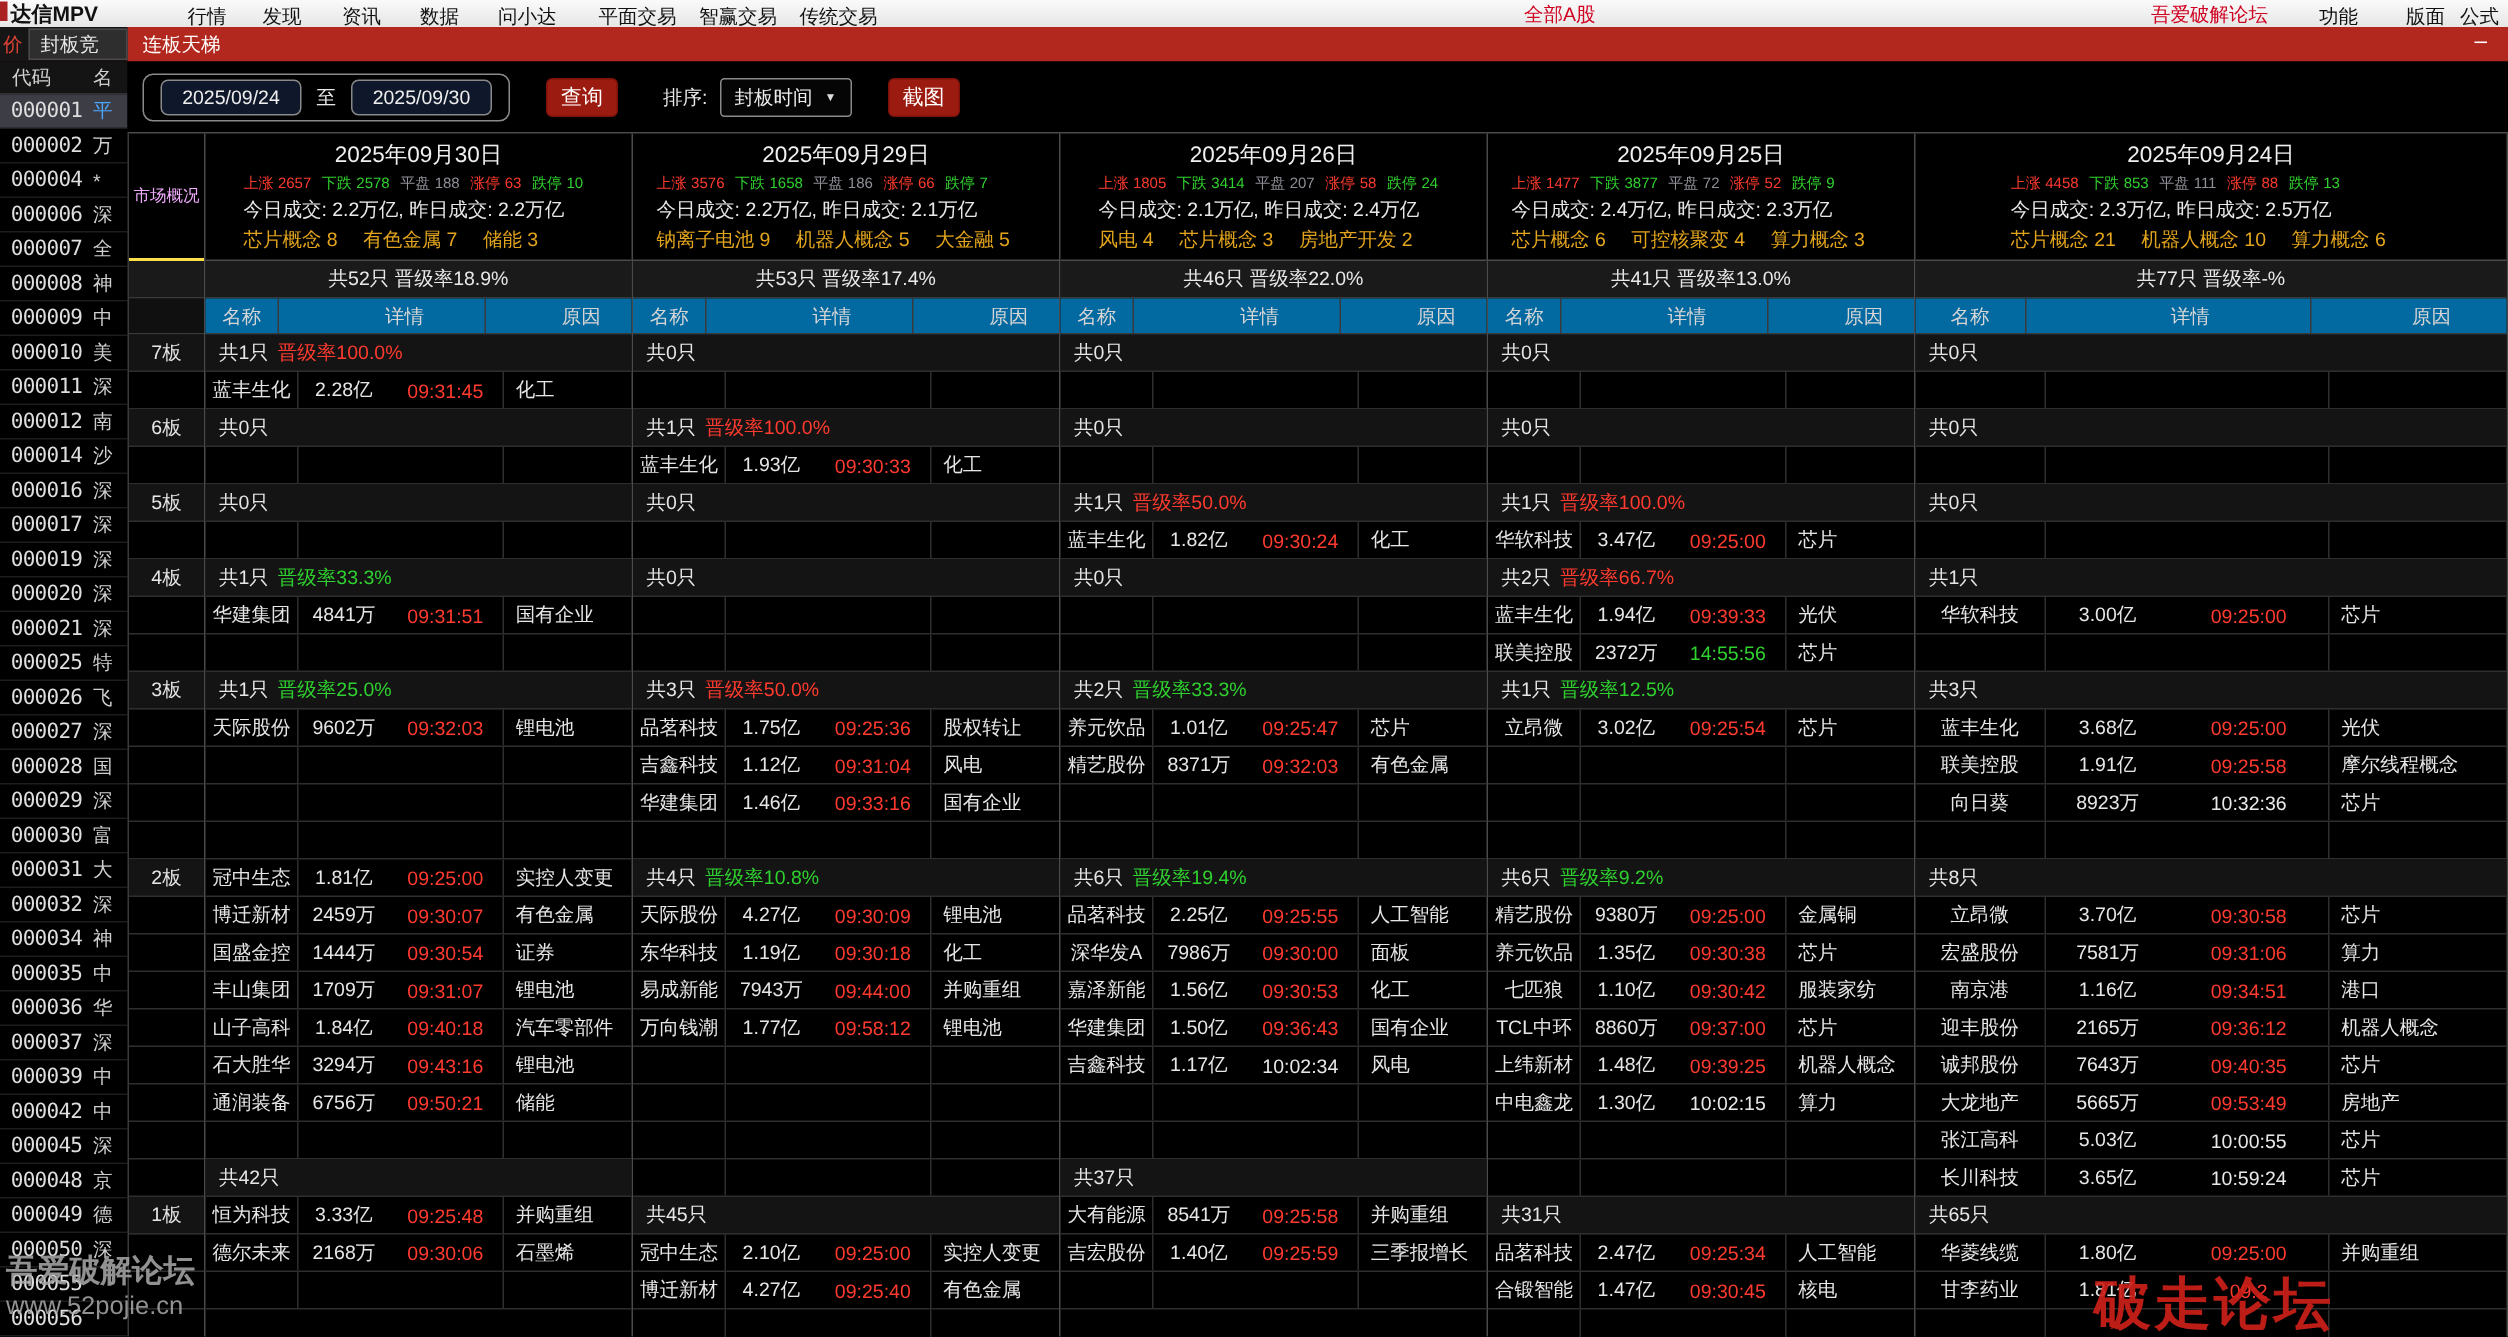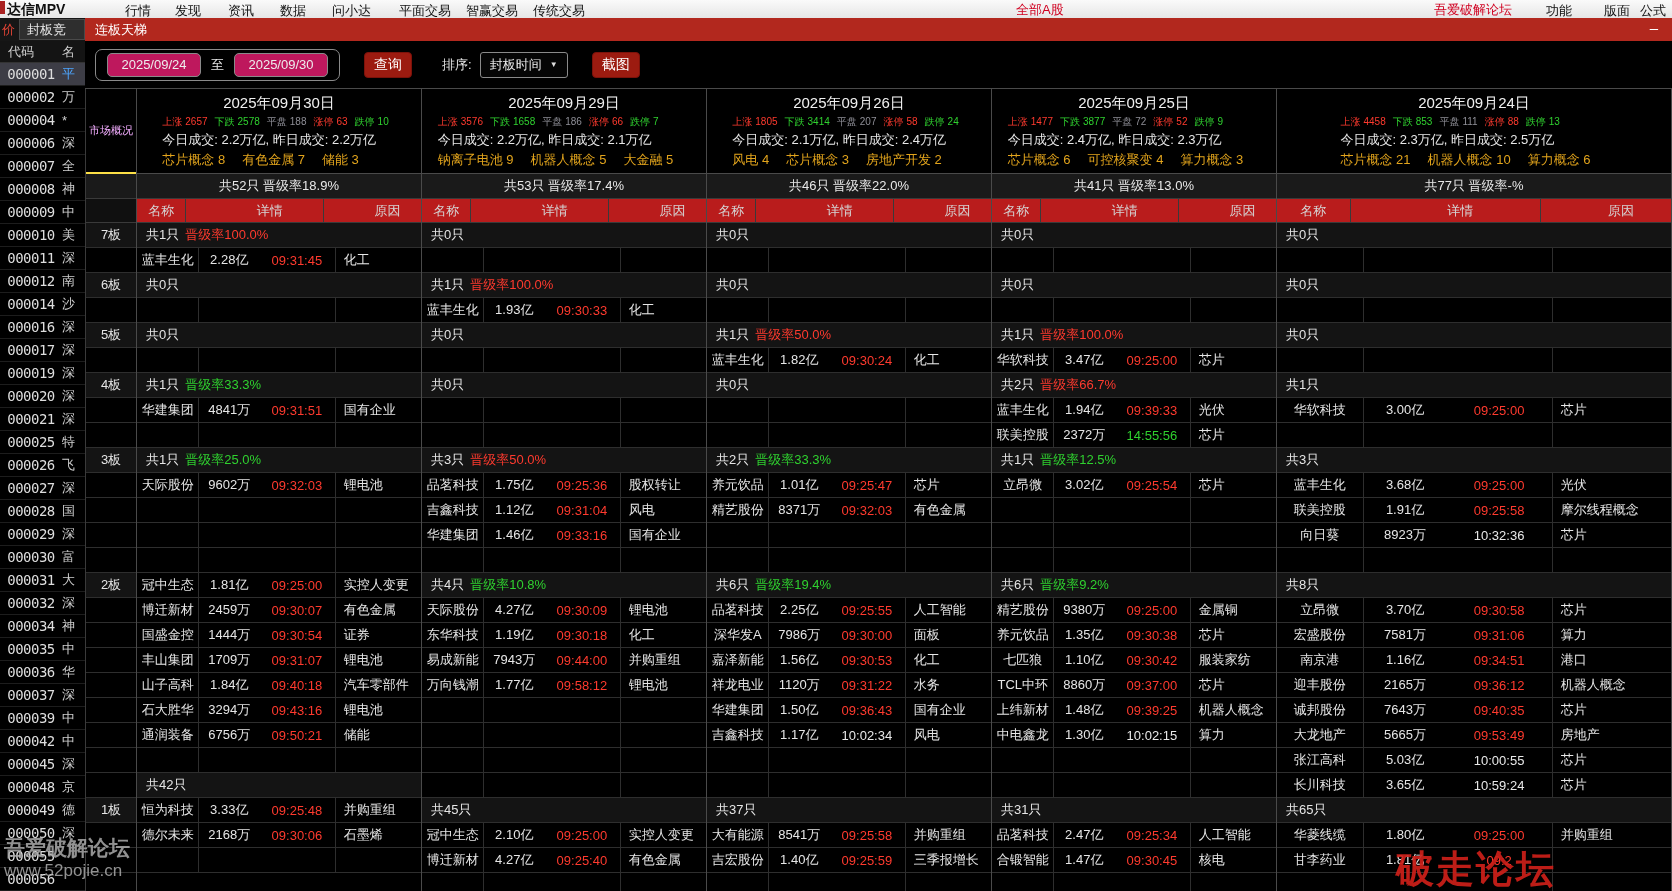--- a/index.html
+++ b/index.html
@@ -29,21 +29,21 @@
   .sb-row .code { width:62px; text-align:center; color:#dedede; font-size:14px;
     font-family:"DejaVu Sans Mono",monospace; letter-spacing:-0.5px; }
   .sb-row .hint { width:23px; color:#cfcfcf; font-size:13px; overflow:hidden; white-space:nowrap; }
   .sb-row.sel { background:#3d3d46; }
   .sb-row.sel .hint { color:#4da6ff; }
   
   .main { position:absolute; left:85px; top:41px; width:1587px; height:850px; }
   .toolbar { height:47px; display:flex; align-items:center; background:#000; padding-left:10px; }
   .date-group { display:flex; align-items:center; gap:10px; border:1px solid #8a8a8a;
     border-radius:7px; height:32px; padding:0 11px; }
-  .date-box { width:94px; height:24px; background:#be185d; border:1px solid #8a8a8a; border-radius:5px;
+  .date-box { width:94px; height:24px; background:#0f172a; border:1px solid #8a8a8a; border-radius:5px;
     color:#ededed; font-size:13px; text-align:center; }
   .to-label { color:#e8e8e8; font-size:13px; }
   .btn { height:26px; padding:0 9px; background:#9c1b10; color:#fff; font-size:14px;
     border:1px solid #7c120a; border-radius:4px; margin-left:24px; }
   .sort-label { color:#e8e8e8; font-size:13px; margin-left:30px; }
   .sort-box { margin-left:8px; width:88px; height:26px; background:#050505; border:1px solid #8a8a8a;
     border-radius:3px; color:#ededed; font-size:13px; display:flex; align-items:center;
     justify-content:center; gap:8px; }
   .caret { font-size:8px; color:#ddd; }
   
@@ -56,21 +56,21 @@
     justify-content:space-between; white-space:nowrap; }
   .gh-date { align-self:center; color:#f0f0f0; font-size:15px; }
   .gh-line { font-size:10px; }
   .gh-line b { font-weight:normal; margin-right:3px; }
   .gh-pair { margin-right:7px; }
   .gh-turn { color:#e8e8e8; font-size:13px; }
   .gh-cpt { font-size:13px; color:#e2a41c; }
   .gh-cpt span { margin-right:17px; }
   .g-total { height:25px; background:#1a1a1a; border-bottom:1px solid #3a3a3a; color:#e8e8e8;
     font-size:13px; display:flex; align-items:center; justify-content:center; }
-  .g-sub { height:24px; display:flex; background:#b91c1c; border-bottom:1px solid #3a3a3a;gap:30px; }
+  .g-sub { height:24px; display:flex; background:#0369a1; border-bottom:1px solid #3a3a3a;gap:30px; }
   .g-sub .sc { display:flex; align-items:center; justify-content:center; color:#d5d5d5;
     font-size:13px; border-right:1px solid #3a3a3a; }
   .g-sub .sc:last-child { border-right:none; }
   .w-name { width:22%; } .w-det { width:48%; } .w-rsn { width:30%; }
   .row { height:25px; border-bottom:1px solid #2e2e2e; display:flex; font-size:13px; color:#e6e6e6; }
   .row.sum { background:#141414; align-items:center; padding-left:9px; }
   .row.sum .cnt { margin-right:6px; }
   .row.stk .cell { display:flex; align-items:center; border-right:1px solid #2e2e2e; height:100%; }
   .cell.name { justify-content:center; }
   .cell.det .amt { width:44%; text-align:center; }
@@ -849,28 +849,20 @@
         </div>
         <div class="row stk">
           <div class="cell name w-name">嘉泽新能</div>
           <div class="cell det w-det">
             <span class="amt">1.56亿</span>
             <span class="tm t-red">09:30:53</span>
           </div>
           <div class="cell rsn w-rsn">化工</div>
         </div>
         <div class="row stk">
-          <div class="cell name w-name">祥龙电业</div>
-          <div class="cell det w-det">
-            <span class="amt">1120万</span>
-            <span class="tm t-red">09:31:22</span>
-          </div>
-          <div class="cell rsn w-rsn">水务</div>
-        </div>
-        <div class="row stk">
           <div class="cell name w-name">华建集团</div>
           <div class="cell det w-det">
             <span class="amt">1.50亿</span>
             <span class="tm t-red">09:36:43</span>
           </div>
           <div class="cell rsn w-rsn">国有企业</div>
         </div>
         <div class="row stk">
           <div class="cell name w-name">吉鑫科技</div>
           <div class="cell det w-det">

